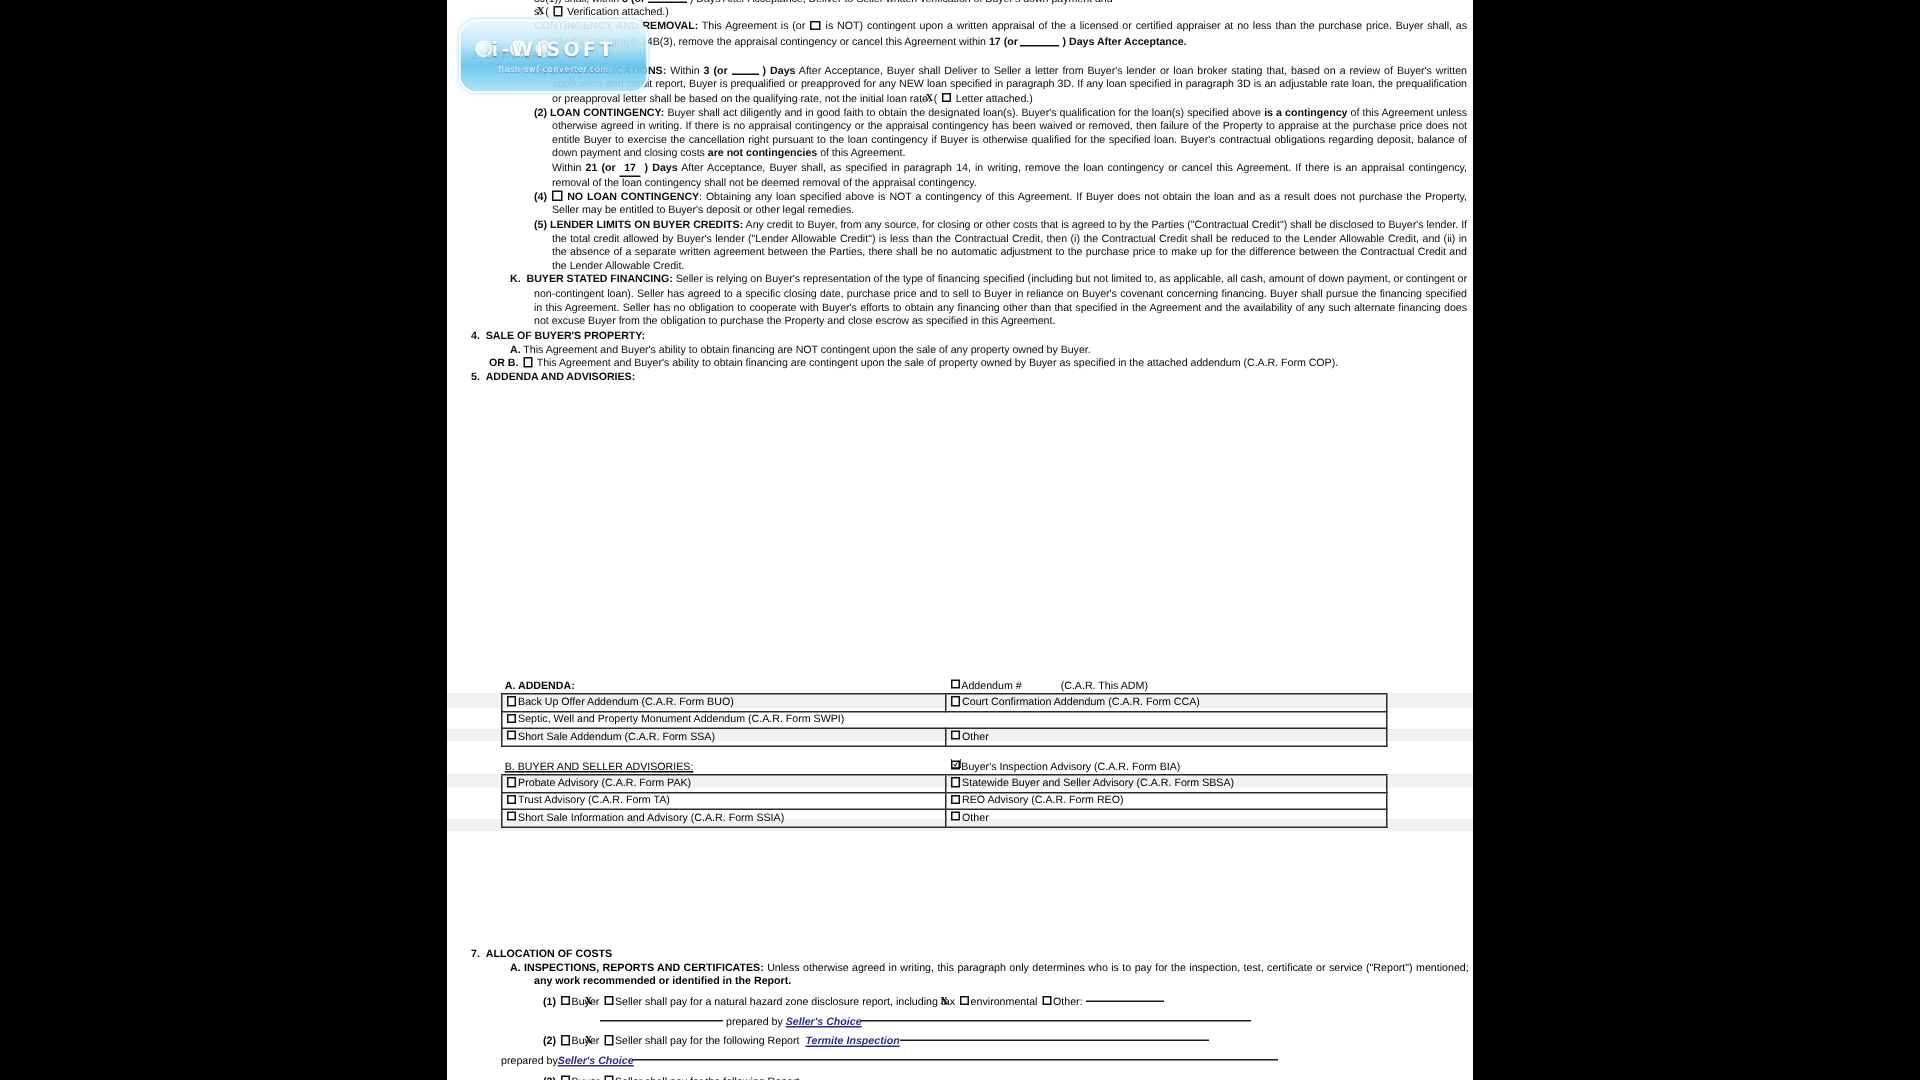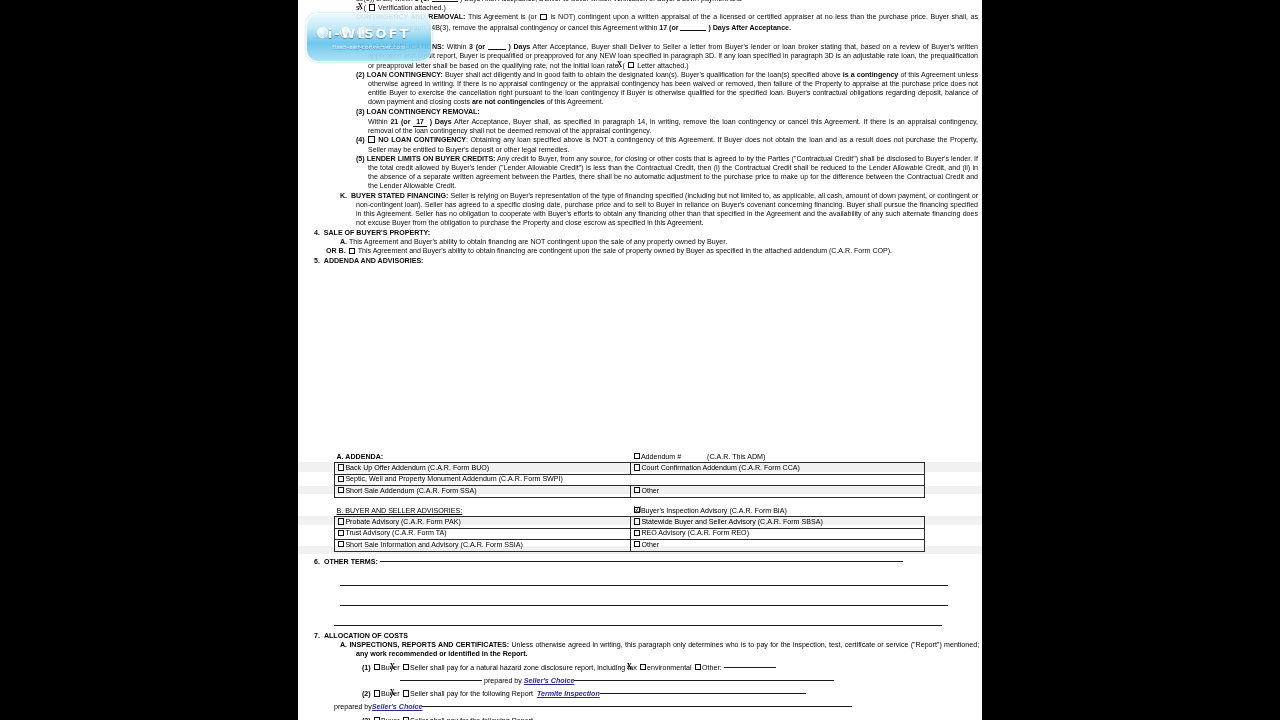--- a/index.html
+++ b/index.html
@@ -250,24 +250,20 @@
       <div class="para ind-jnum">
         <b>(2)</b>
         <b>LOAN CONTINGENCY:</b>
         <span>Buyer shall act diligently and in good faith to obtain the designated loan(s). Buyer's qualification for the loan(s) specified above</span>
         <b>is a contingency</b>
         <span>of this Agreement unless otherwise agreed in writing. If there is no appraisal contingency or the appraisal contingency has been waived or removed, then failure of the Property to appraise at the purchase price does not entitle Buyer to exercise the cancellation right pursuant to the loan contingency if Buyer is otherwise qualified for the specified loan. Buyer's contractual obligations regarding deposit, balance of down payment and closing costs</span>
         <b>are not contingencies</b>
         <span>of this Agreement.</span>
       </div>
 
-      <div class="para ind-jnum nojust">
-        <b>(3)</b>
-        <b>LOAN CONTINGENCY REMOVAL:</b>
-      </div>
       <div class="para ind-sub">
         <span>Within</span>
         <b>21 (or</b>
         <span class="fill">17</span>
         <b>) Days</b>
         <span>After Acceptance, Buyer shall, as specified in paragraph 14, in writing, remove the loan contingency or cancel this Agreement. If there is an appraisal contingency, removal of the loan contingency shall not be deemed removal of the appraisal contingency.</span>
       </div>
 
       <div class="para ind-jnum">
         <b>(4)</b>
@@ -370,30 +366,20 @@
         <td>
           <span class="cb"></span><span>Short Sale Information and Advisory (C.A.R. Form SSIA)</span>
         </td>
         <td>
           <span class="cb"></span><span>Other</span>
         </td>
       </tr>
     </tbody>
       </table>
 
-    <div style="position:absolute;top:558px;left:0;width:684px;font-size:7.1px;line-height:9.2px;padding-left:6px;box-sizing:border-box;">
-      <div class="para ind-num nojust">
-        <b>6.</b>
-        &nbsp;<b>OTHER TERMS:</b>
-        <span class="ot-first"></span>
-      </div>
-      <div class="ot-line" style="width:608px;margin-top:8px;"></div>
-      <div class="ot-line" style="width:608px;margin-top:9px;"></div>
-      <div class="ot-line" style="width:608px;margin-top:9px;margin-left:30px;"></div>
-    </div>
 
     <div style="position:absolute;top:632px;left:0;width:820px;font-size:7.1px;line-height:9.22px;padding:0 4px 0 6px;box-sizing:border-box;text-align:justify;">
 
       <div class="para ind-num nojust">
         <b>7.</b>
         &nbsp;<b>ALLOCATION OF COSTS</b>
       </div>
 
       <div class="para" style="padding-left:52px;text-indent:-16px;">
         <b>A.</b>

